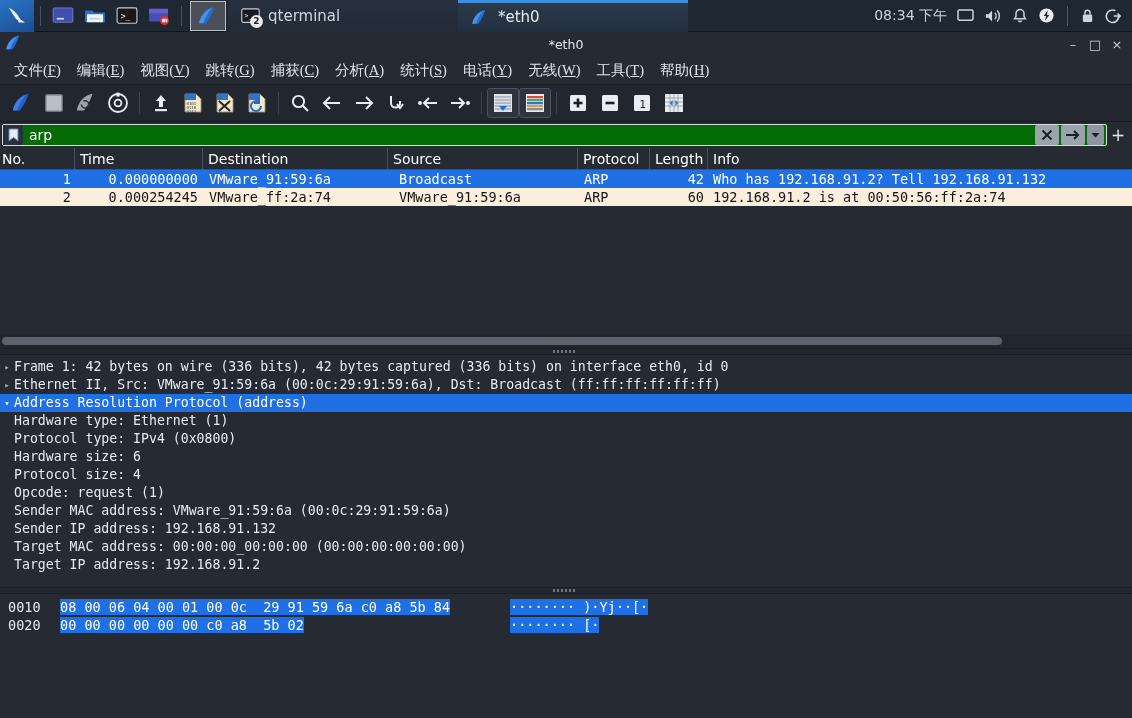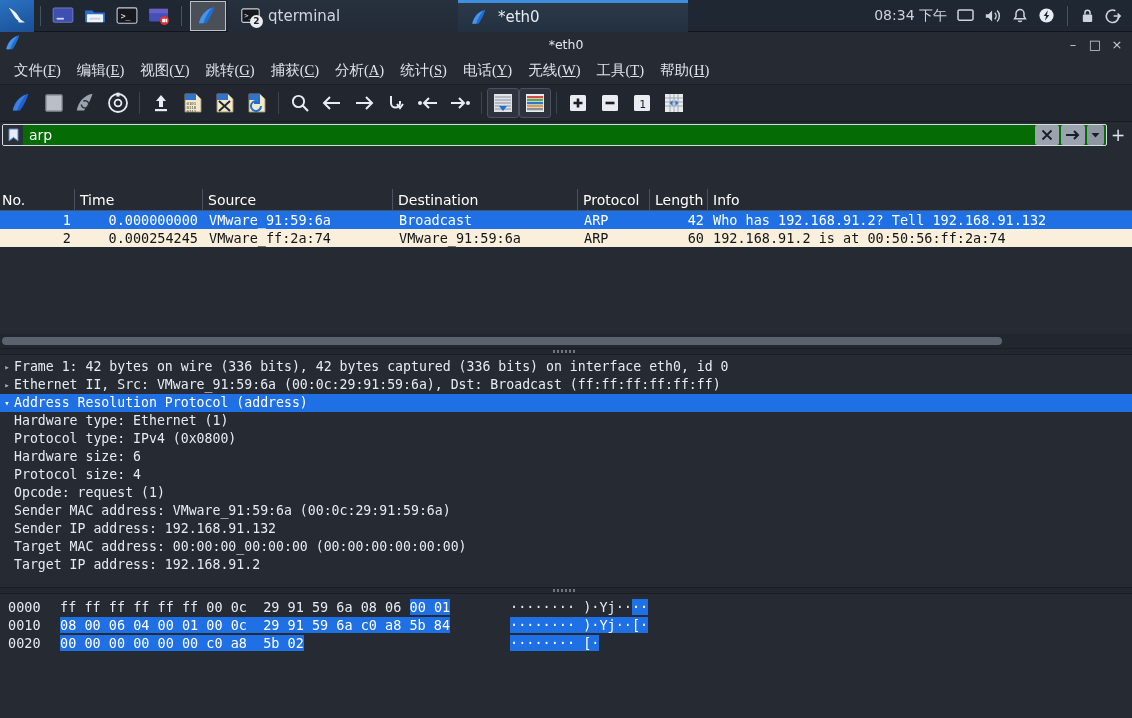--- a/index.html
+++ b/index.html
@@ -120,21 +120,21 @@
     display: flex; align-items: center; justify-content: center;
     margin-right: 2px; border-radius: 2px; flex: 0 0 auto;
   }
   .fbtn.small { width: 17px; background: #8d96a1; }
   #filter-plus { width: 22px; text-align: center; color: #dfe4ec; font-size: 17px; }
 
   
   #pkt-pane { height: 200px; display: flex; flex-direction: column; background: #262a33; }
   #pkt-head {
     height: 22px; display: flex; background: #262a33; color: #ffffff;
-    font-size: 14px; align-items: center; border-bottom: 1px solid #4a5160; margin-top: 41px;
+    font-size: 14px; align-items: center; border-bottom: 1px solid #4a5160;
   }
   #pkt-head .c { padding-left: 5px; border-right: 1px solid #4a5160; height: 22px; line-height: 22px; }
   .row { display: flex; height: 18px; font-size: 13.5px; align-items: center; }
   .row .c { height: 18px; line-height: 18px; overflow: hidden; white-space: nowrap; }
   .row.sel { background: #1f6fe5; color: #ffffff; }
   .row.plain { background: #faefdc; color: #151515; }
   .c-no { width: 75px; text-align: right; padding-right: 4px; }
   .c-time { width: 128px; text-align: right; padding-right: 5px; }
   .c-src { width: 190px; padding-left: 6px; }
   .c-dst { width: 185px; padding-left: 6px; }
@@ -493,22 +493,22 @@
           </svg>
       </span>
     </div>
     <div id="filter-plus">+</div>
   </div>
 
   <div id="pkt-pane">
     <div id="pkt-head">
       <div class="c c-no" style="text-align:left;padding-left:2px">No.</div>
       <div class="c c-time" style="text-align:left">Time</div>
+      <div class="c c-dst">Destination</div>
       <div class="c c-src">Source</div>
-      <div class="c c-dst">Destination</div>
       <div class="c c-proto">Protocol</div>
       <div class="c c-len" style="text-align:left;padding-left:5px">Length</div>
       <div class="c c-info" style="border-right:none">Info</div>
     </div>
 
     <div class="row sel mono">
       <div class="c c-no">1</div>
       <div class="c c-time">0.000000000</div>
       <div class="c c-src">VMware_91:59:6a</div>
       <div class="c c-dst">Broadcast</div>
@@ -601,25 +601,20 @@
         <i></i>
         <i></i>
         <i></i>
         <i></i>
         <i></i>
       </span>
   </div>
 
   <div id="hex-pane">
     <div class="h-row">
-      <span class="h-off">0000</span>
-      <span class="h-bytes"><span>ff ff ff ff ff ff 00 0c  29 91 59 6a 08 06 </span><span class="hl">00 01</span></span>
-      <span class="h-ascii"><span>········ )·Yj··</span><span class="hl">··</span></span>
-    </div>
-    <div class="h-row">
       <span class="h-off">0010</span>
       <span class="h-bytes"><span class="hl">08 00 06 04 00 01 00 0c  29 91 59 6a c0 a8 5b 84</span></span>
       <span class="h-ascii"><span class="hl">········ )·Yj··[·</span></span>
     </div>
     <div class="h-row">
       <span class="h-off">0020</span>
       <span class="h-bytes"><span class="hl">00 00 00 00 00 00 c0 a8  5b 02</span></span>
       <span class="h-ascii"><span class="hl">········ [·</span></span>
     </div>
   </div>

